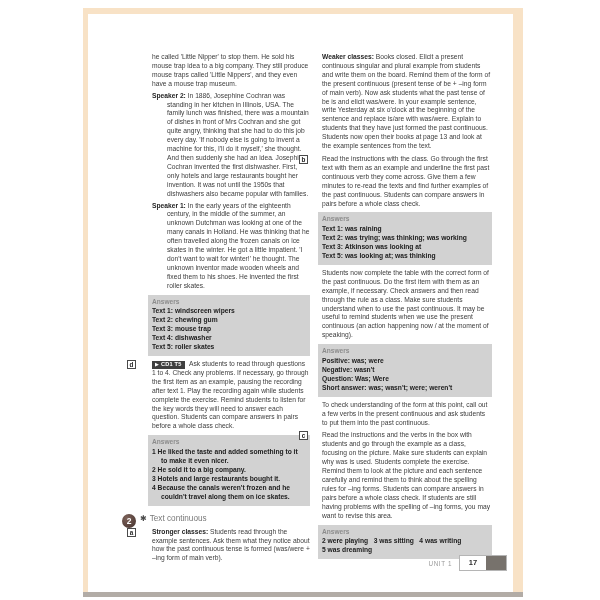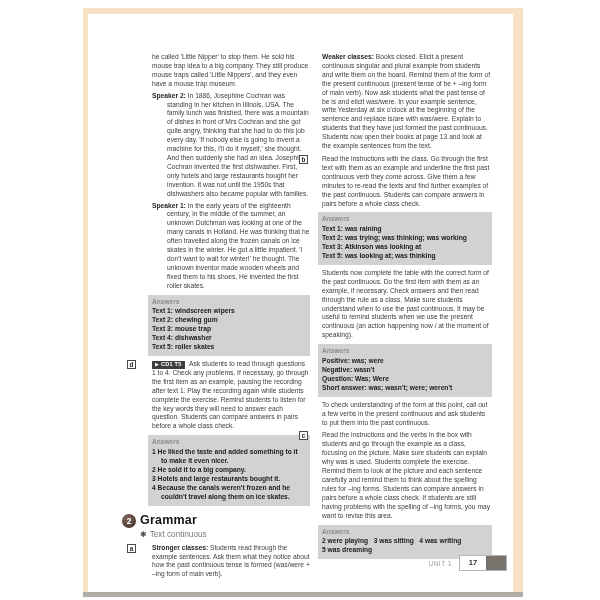--- a/index.html
+++ b/index.html
@@ -98,21 +98,20 @@
         <div class="ansbox">
           <div class="ans-h">Answers</div>
           <div class="ans-item">1 He liked the taste and added something to it to make it even nicer.</div>
           <div class="ans-item">2 He sold it to a big company.</div>
           <div class="ans-item">3 Hotels and large restaurants bought it.</div>
           <div class="ans-item">4 Because the canals weren't frozen and he couldn't travel along them on ice skates.</div>
         </div>
 
         <div class="gram-head">
           <span class="gram-circle">2</span>
-          <div class="gram-title">Grammar</div>
           <div class="gram-sub"><span class="star">✱</span><span>Text continuous</span></div>
         </div>
 
         <div class="item">
           <span class="letterbox">a</span>
           <p class="para"><span class="lead">Stronger classes:</span><span> Students read through the example sentences. Ask them what they notice about how the past continuous tense is formed (was/were + –ing form of main verb).</span></p>
         </div>
       </div>
 
       <div class="col col-right">

